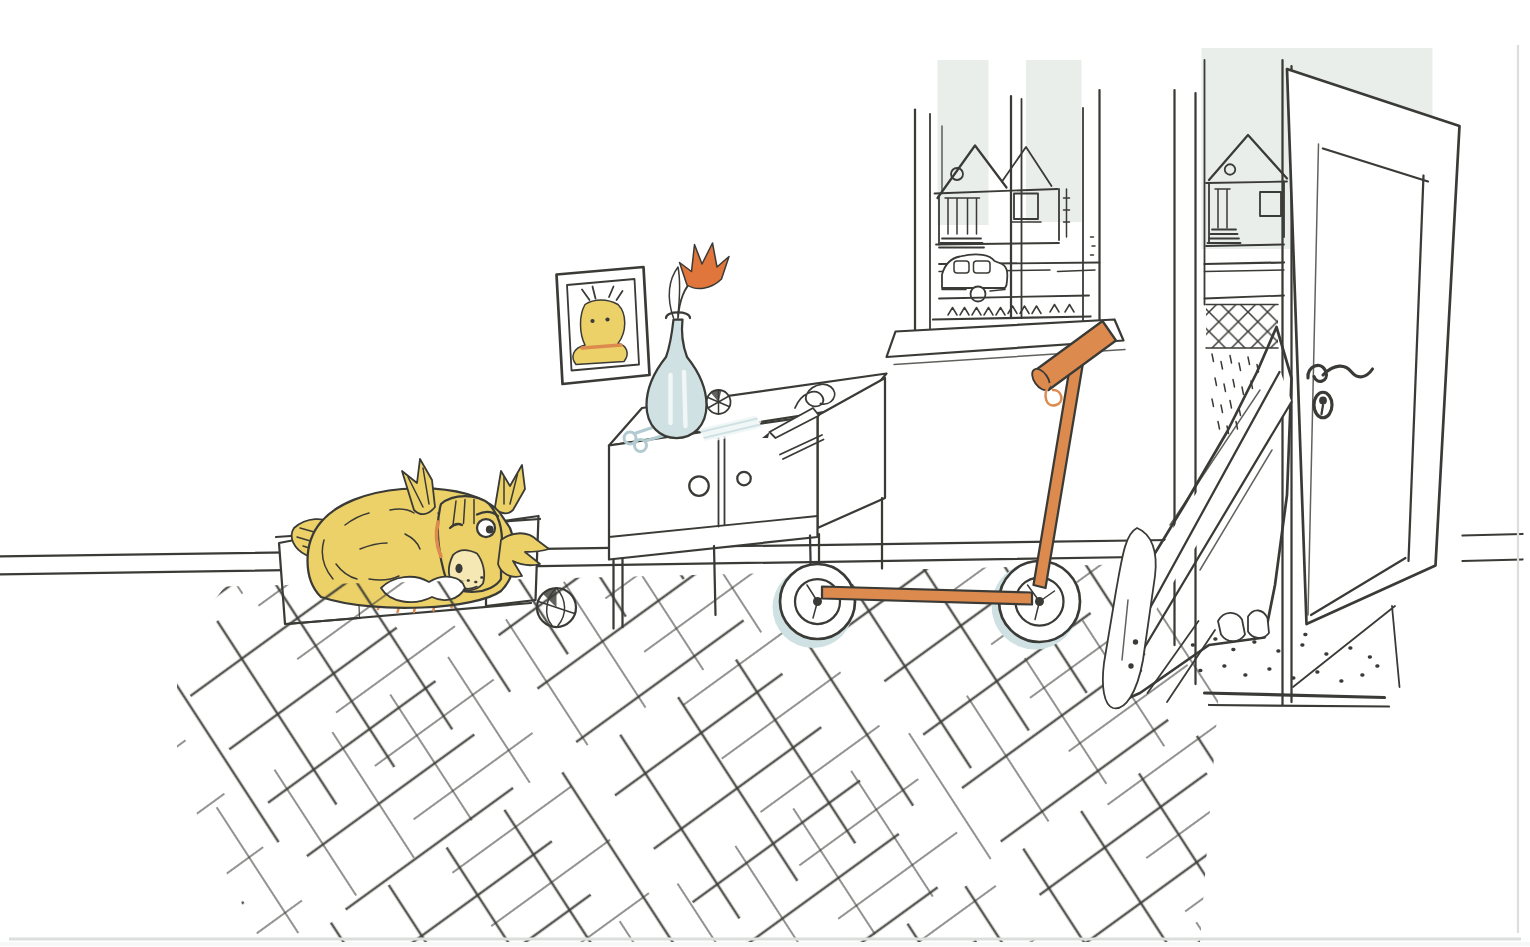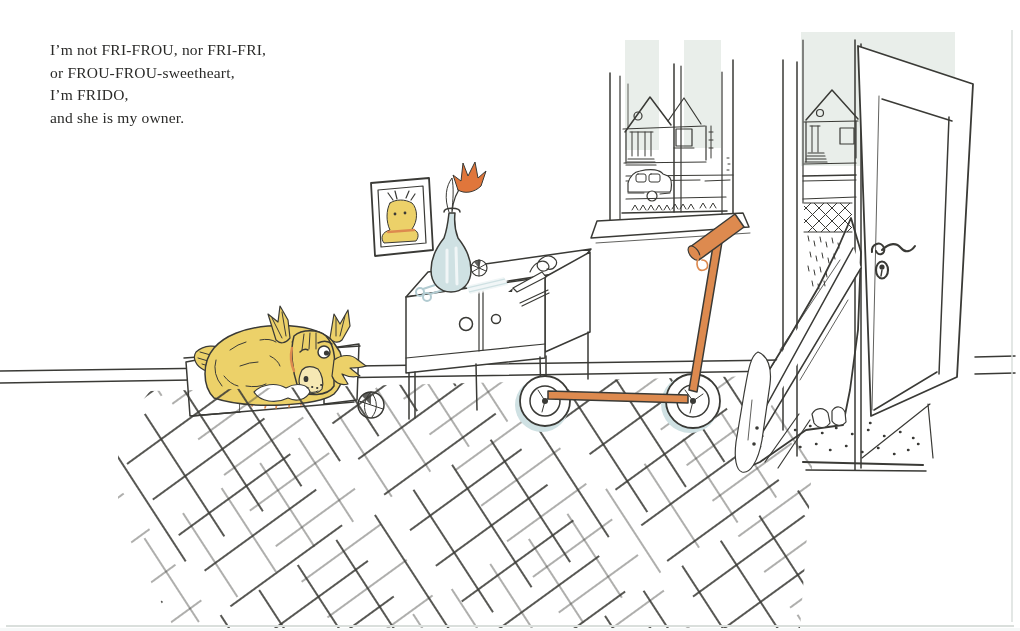--- a/index.html
+++ b/index.html
@@ -25,26 +25,20 @@
   .po1{stroke:var(--plaid-orange);stroke-width:2.6;opacity:.95}
   .po2{stroke:var(--plaid-orange);stroke-width:1;opacity:.8}
   .pbl{stroke:var(--plaid-blue);stroke-width:1.8;opacity:.9}
   .edge{stroke:#dadfdc;fill:none}
 </style>
 </head>
 <body>
 
 <div id="page">
 
-  <div id="story">
-    <p>I’m not FRI-FROU, nor FRI-FRI,</p>
-    <p>or FROU-FROU-sweetheart,</p>
-    <p>I’m FRIDO,</p>
-    <p>and she is my owner.</p>
-  </div>
 
   <svg width="1020" height="631" viewBox="0 0 1020 631">
     <defs>
       <pattern id="hA" patternUnits="userSpaceOnUse" width="210" height="46" patternTransform="rotate(57)">
         <line x1="6" y1="12" x2="152" y2="12" class="hl"></line>
         <line x1="110" y1="34" x2="248" y2="34" class="hl2"></line>
       </pattern>
       <pattern id="hB" patternUnits="userSpaceOnUse" width="190" height="44" patternTransform="rotate(-36)">
         <line x1="20" y1="10" x2="158" y2="10" class="hl"></line>
         <line x1="92" y1="32" x2="226" y2="32" class="hl2"></line>

